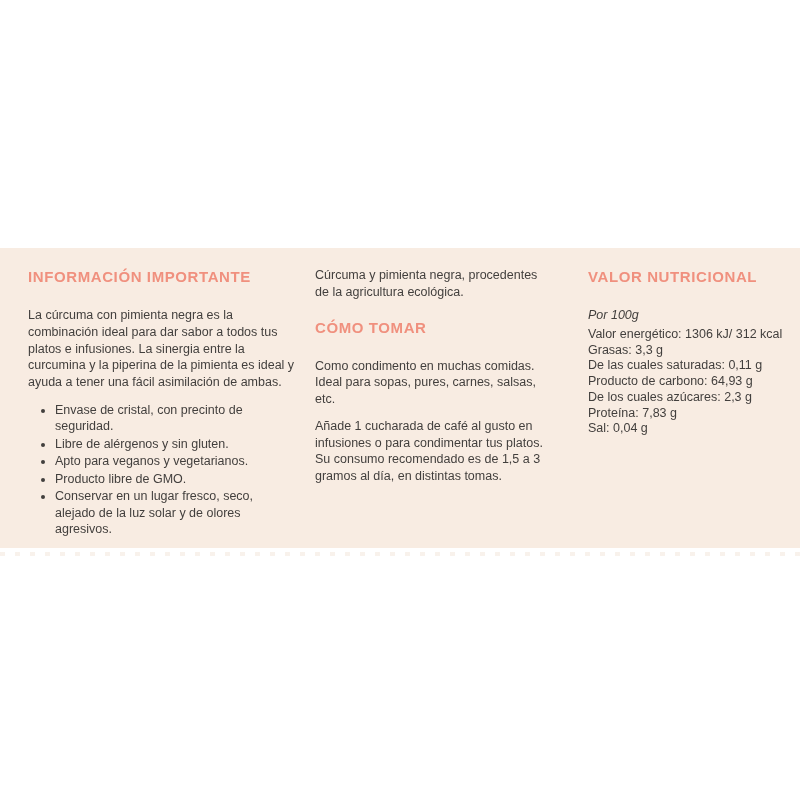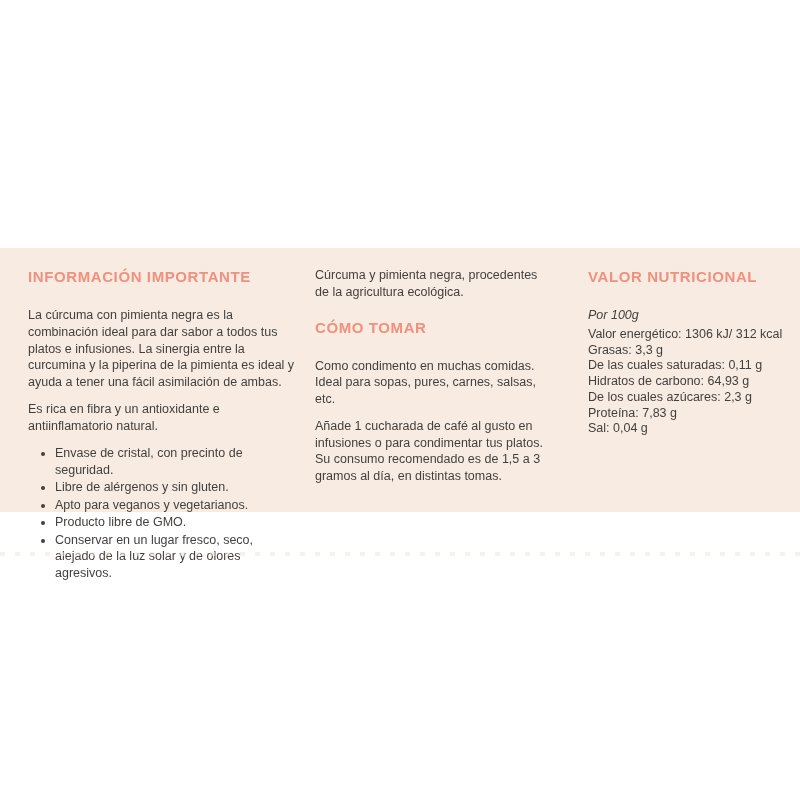--- a/index.html
+++ b/index.html
@@ -15,21 +15,21 @@
     width:800px;height:800px;
     background:var(--page-bg);
     font-family:"Liberation Sans", sans-serif;
     color:var(--text);
     position:relative;
     overflow:hidden;
   }
   .band{
     position:absolute;
     left:0;top:248px;
-    width:800px;height:264px;
+    width:800px;height:300px;
     background:var(--band-bg);
   }
   .col{
     position:absolute;
     top:19px;
     font-size:12.5px;
     line-height:1.34;
   }
   .col-1{left:28px;width:268px;}
   .col-2{left:315px;width:238px;}
@@ -71,21 +71,20 @@
 </head>
 <body>
 
 <div class="page">
 
   <section class="band">
 
     <div class="col col-1">
       <h3>INFORMACIÓN IMPORTANTE</h3>
       <p>La cúrcuma con pimienta negra es la combinación ideal para dar sabor a todos tus platos e infusiones. La sinergia entre la curcumina y la piperina de la pimienta es ideal y ayuda a tener una fácil asimilación de ambas.</p>
-      <p>Es rica en fibra y un antioxidante e antiinflamatorio natural.</p>
       <ul>
         <li>Envase de cristal, con precinto de seguridad.</li>
         <li>Libre de alérgenos y sin gluten.</li>
         <li>Apto para veganos y vegetarianos.</li>
         <li>Producto libre de GMO.</li>
         <li>Conservar en un lugar fresco, seco, alejado de la luz solar y de olores agresivos.</li>
       </ul>
     </div>
 
     <div class="col col-2">
@@ -104,21 +103,21 @@
       </div>
       <div class="nrow">
         <span>Grasas:</span>
         <b>3,3 g</b>
       </div>
       <div class="nrow">
         <span>De las cuales saturadas:</span>
         <b>0,11 g</b>
       </div>
       <div class="nrow">
-        <span>Hidratos de carbono:</span>
+        <span>Producto de carbono:</span>
         <b>64,93 g</b>
       </div>
       <div class="nrow">
         <span>De los cuales azúcares:</span>
         <b>2,3 g</b>
       </div>
       <div class="nrow">
         <span>Proteína:</span>
         <b>7,83 g</b>
       </div>

